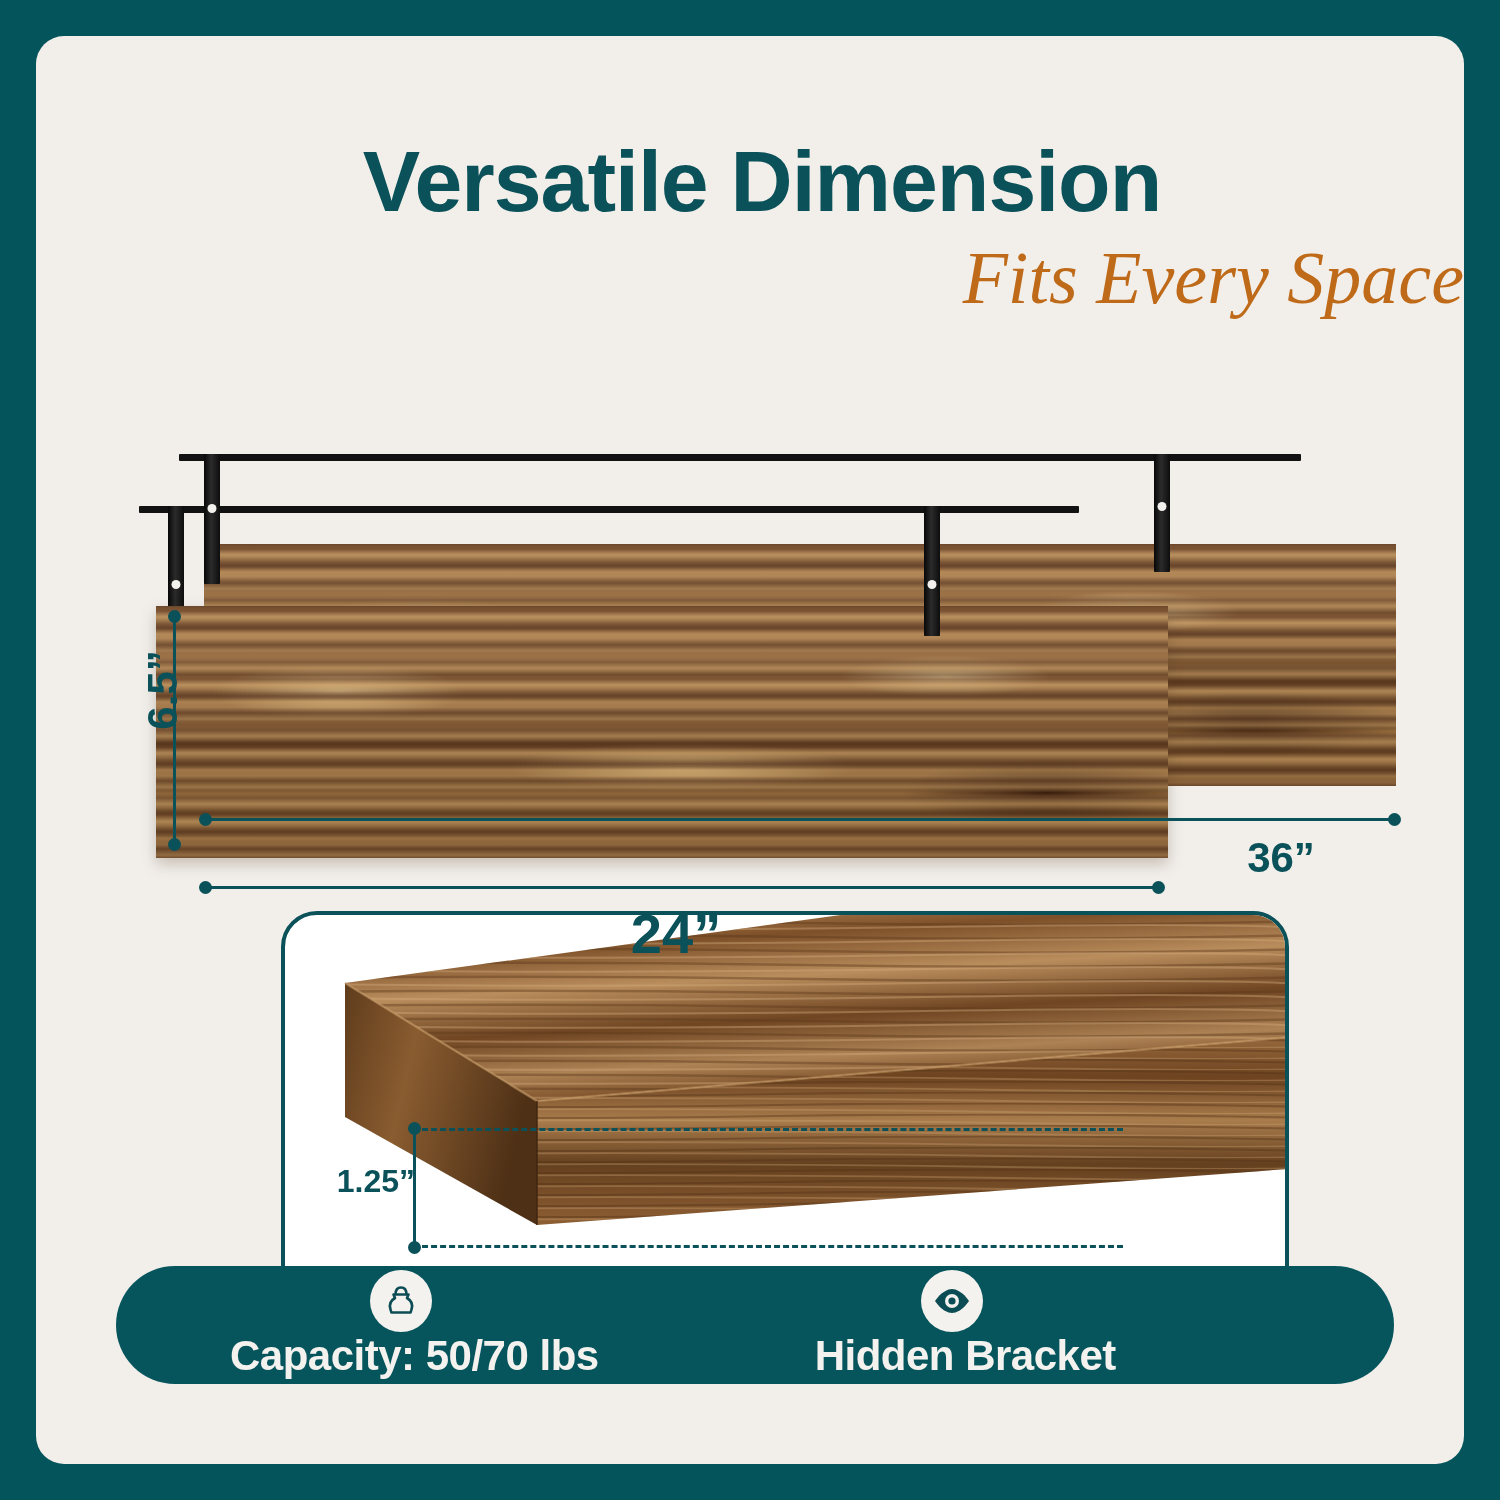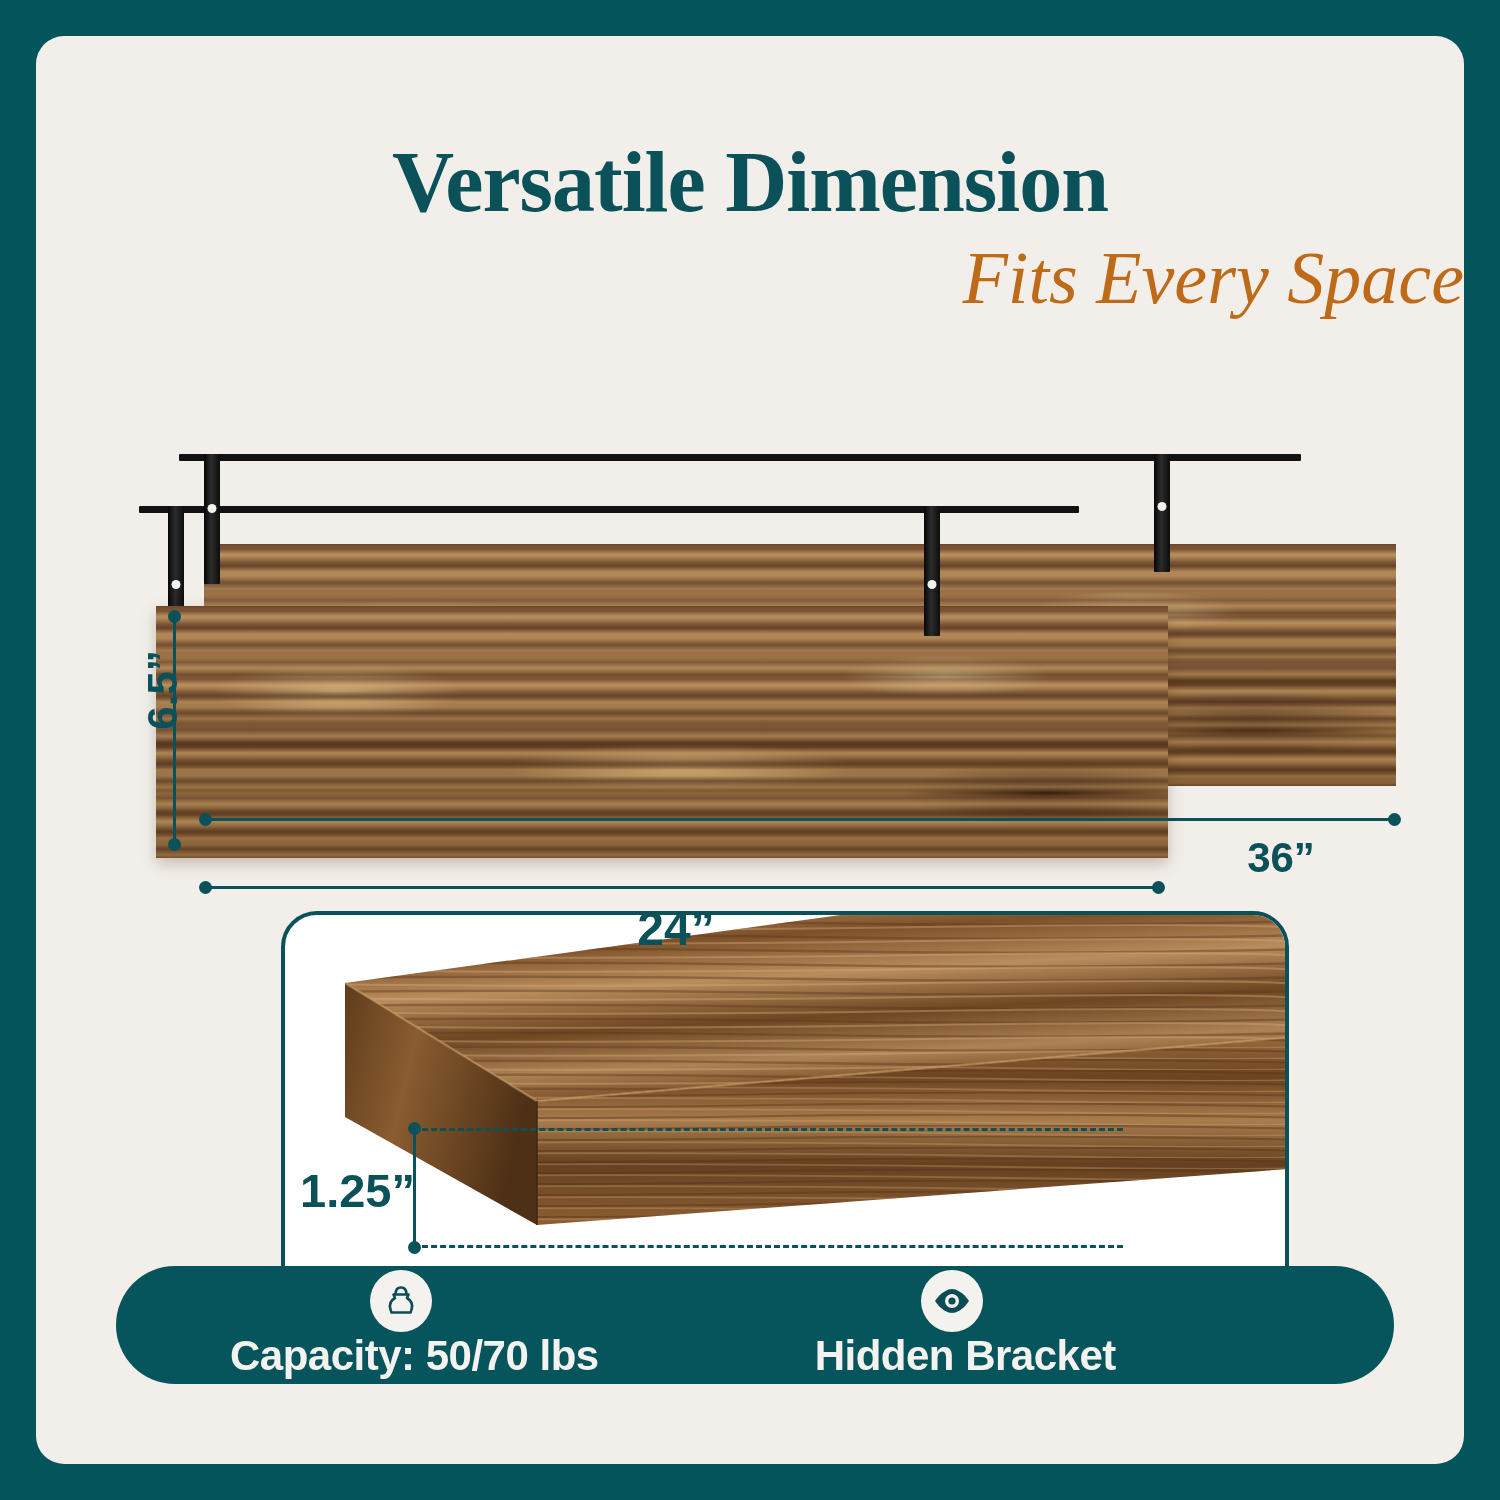--- a/index.html
+++ b/index.html
@@ -15,27 +15,27 @@
     position:absolute;
     left:36px;top:36px;
     width:1428px;height:1428px;
     background:#f2efeb;
     border-radius:28px;
     overflow:hidden;
   }
 
   
   .title{
-    position:absolute;left:0;top:96px;width:100%;
+    position:absolute;left:12px;top:96px;width:100%;
     text-align:center;
     font-size:86px;
     font-weight:bold;
     letter-spacing:-1px;
     color:#0a5159;
-    font-family:Liberation Serif, serif;
+    font-family:Liberation Sans, sans-serif;
   }
   .subtitle{
     position:absolute;left:0;top:200px;width:100%;
     text-align:right;
     font-size:74px;
     font-style:italic;
     color:#bf6a18;
     font-family:"Liberation Serif", serif;
   }
 
@@ -103,21 +103,21 @@
     position:absolute;left:62px;top:300px;
     transform:rotate(-90deg);transform-origin:center center;
     font-size:42px;font-weight:bold;color:#0a5159;
     width:130px;text-align:center;z-index:7;
   }
 
   .dim-24{left:168px;top:520px;width:956px;}
   .cap-24a{left:163px;top:515px;}
   .cap-24b{left:1116px;top:515px;}
   .label-24{position:absolute;left:560px;top:535px;width:160px;text-align:center;
-    font-size:48px;font-weight:bold;color:#0a5159;z-index:7;}
+    font-size:56px;font-weight:bold;color:#0a5159;z-index:7;}
 
   .dim-36{left:168px;top:452px;width:1192px;}
   .cap-36a{left:163px;top:447px;}
   .cap-36b{left:1352px;top:447px;}
   .label-36{position:absolute;left:1145px;top:468px;width:200px;text-align:center;
     font-size:42px;font-weight:bold;color:#0a5159;z-index:7;}
 
   
   .card{
     position:absolute;left:245px;top:875px;width:1000px;height:420px;
@@ -131,21 +131,21 @@
 
   
   .t-dash{position:absolute;border-top:3px dashed #0a5159;height:0;z-index:6;}
   .t-dash-top{left:128px;top:213px;width:710px;}
   .t-dash-bot{left:128px;top:330px;width:710px;}
   .t-line{position:absolute;left:128px;top:213px;width:3px;height:120px;background:#0a5159;z-index:7;}
   .t-cap{position:absolute;width:13px;height:13px;border-radius:50%;background:#0a5159;z-index:8;left:123px;}
   .t-cap-a{top:207px;}
   .t-cap-b{top:326px;}
   .label-125{position:absolute;left:-20px;top:248px;width:150px;text-align:right;
-    font-size:47px;font-weight:bold;color:#0a5159;z-index:8;}
+    font-size:32px;font-weight:bold;color:#0a5159;z-index:8;}
 
   
   .featurebar{
     position:absolute;left:80px;top:1230px;width:1278px;height:118px;
     background:#06555d;border-radius:59px;
     display:flex;align-items:center;
     z-index:20;
   }
   .feature{display:flex;align-items:center;flex-direction:column;}
   .feature.f1{margin-left:88px;}

